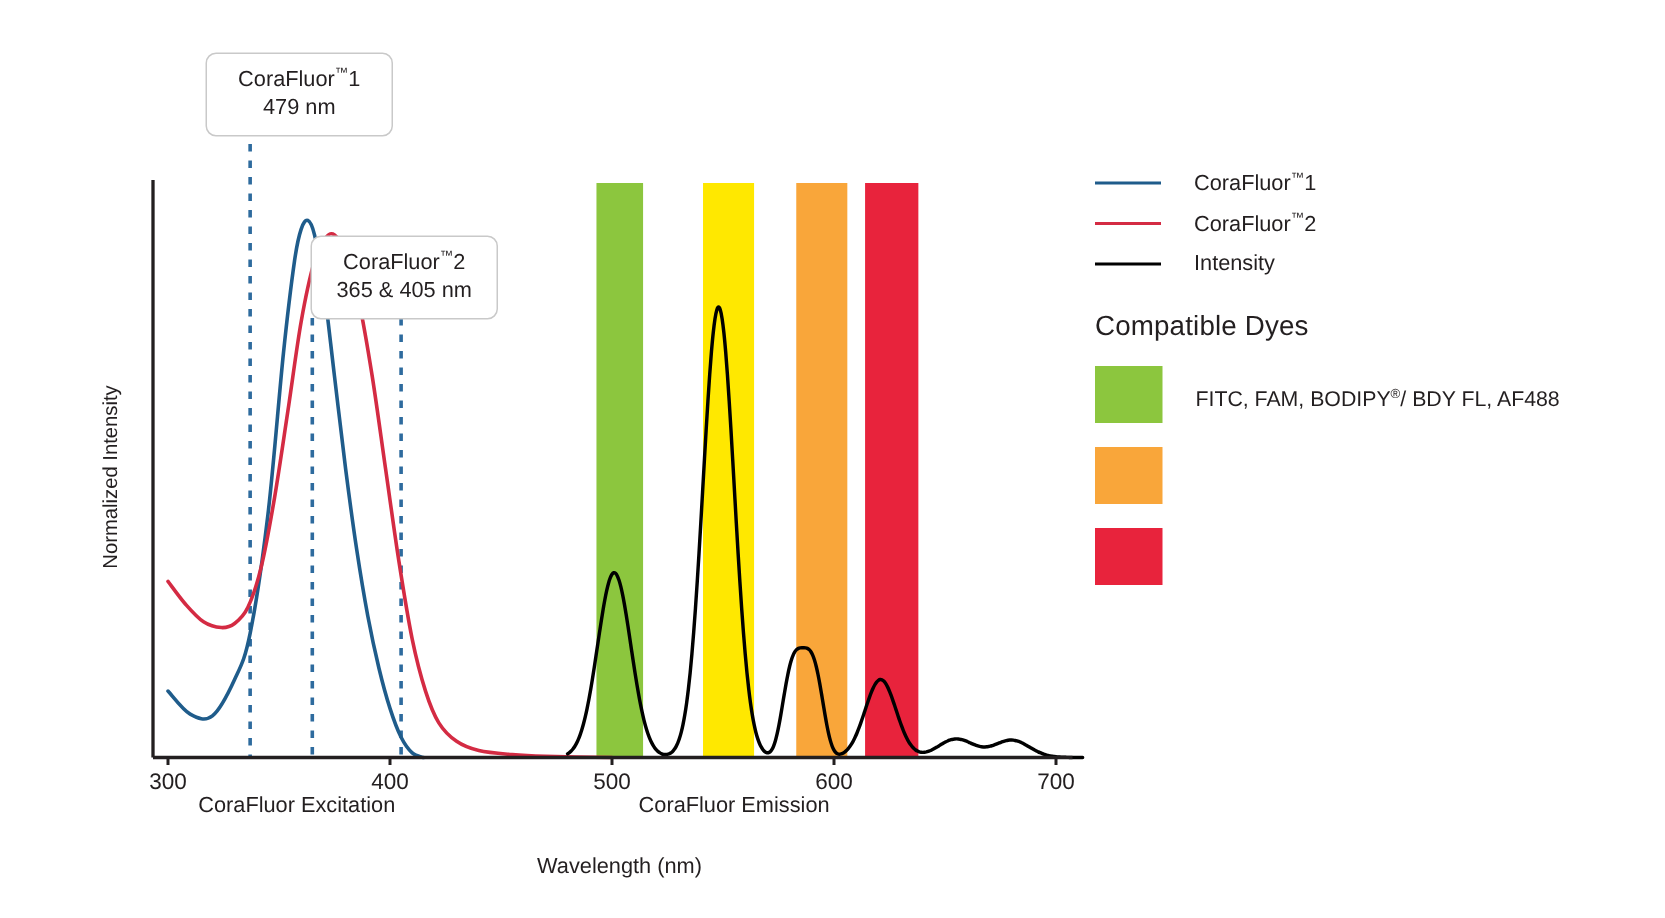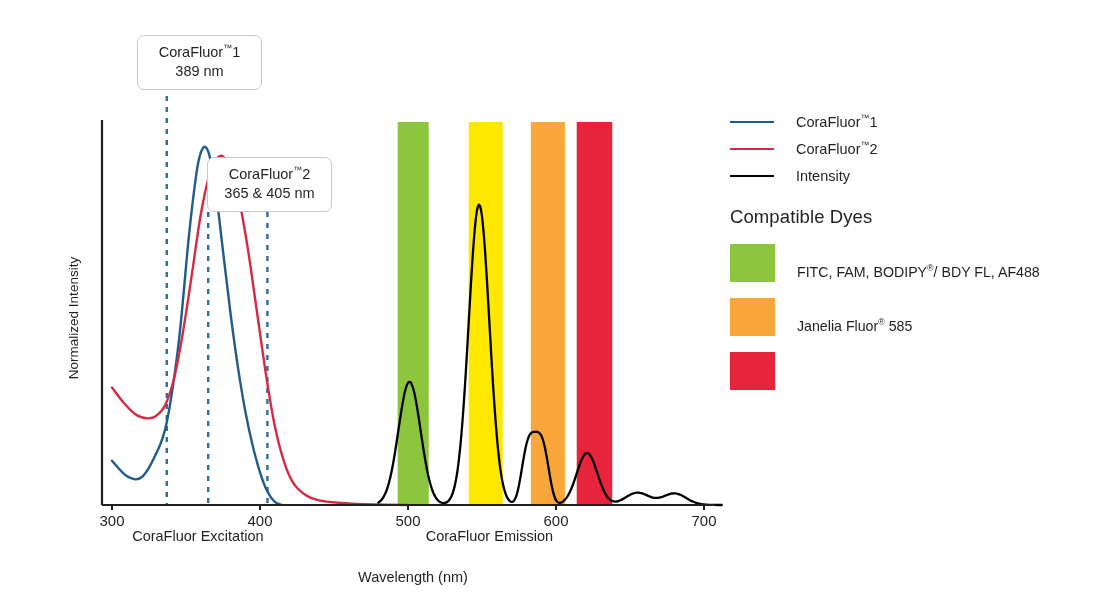--- a/index.html
+++ b/index.html
@@ -91,21 +91,21 @@
   }
   .legend-heading {
     font-size: 18.5px;
     color: #231f20;
     margin-top: 17px;
     margin-bottom: 2px;
     letter-spacing: 0.1px;
   }
   .dye-row {
     display: flex;
-    align-items: flex-end;
+    align-items: center;
     margin-top: 16px;
   }
   .dye-swatch {
     width: 45px;
     height: 38px;
     flex: none;
     margin-right: 22px;
   }
   .dye-label {
     font-size: 14.2px;
@@ -158,21 +158,21 @@
     <text class="ylab" x="0" y="0" transform="translate(78,318) rotate(-90)">Normalized Intensity</text>
 
     <text class="axis-sub" x="197.84" y="541">CoraFluor Excitation</text>
     <text class="axis-sub" x="489.4" y="541">CoraFluor Emission</text>
 
     <text class="axis-title" x="413" y="582">Wavelength (nm)</text>
   </svg>
 
   <div class="callout" id="callout-0" style="left:137px; top:35px; width:125px;">
     <span id="co0l1">CoraFluor<sup class="tm">™</sup>1</span>
-    <span class="l2">389 nm</span>
+    <span class="l2">479 nm</span>
   </div>
 
   <div class="callout" id="callout-1" style="left:207px; top:157px; width:125px;">
     <span id="co1l1">CoraFluor<sup class="tm">™</sup>2</span>
     <span class="l2">365 &amp; 405 nm</span>
   </div>
 
   <div class="legend">
     <div id="legend-lines">
         <div class="legend-line-row">
@@ -189,21 +189,20 @@
         </div>
       </div>
     <div class="legend-heading">Compatible Dyes</div>
     <div id="legend-dyes">
         <div class="dye-row">
           <span class="dye-swatch" style="background: rgb(140, 198, 62);"></span>
           <span class="dye-label">FITC, FAM, BODIPY<sup class="reg">®</sup>/ BDY FL, AF488</span>
         </div>
         <div class="dye-row">
           <span class="dye-swatch" style="background: rgb(249, 166, 58);"></span>
-          <span class="dye-label">Janelia Fluor<sup class="reg">®</sup> 585</span>
         </div>
         <div class="dye-row">
           <span class="dye-swatch" style="background: rgb(232, 35, 60);"></span>
         </div>
       </div>
   </div>
 
 </div>
 
 </body></html>

